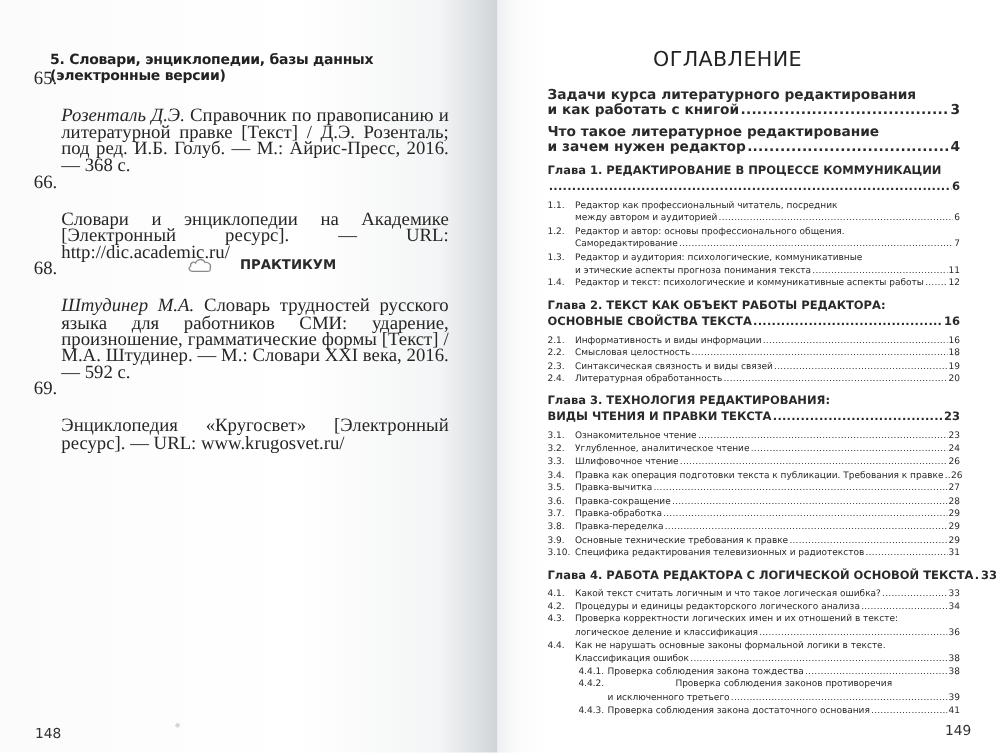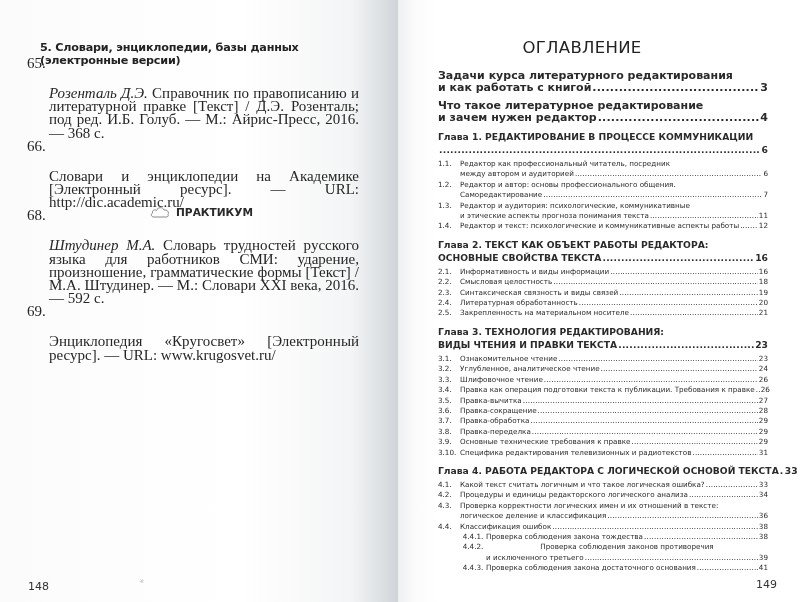--- a/index.html
+++ b/index.html
@@ -15,21 +15,21 @@
 
   
   .bib-heading { position: absolute; left: 40px; top: 41px; width: 330px;
     font-family: "DejaVu Sans", sans-serif; font-weight: bold; font-size: 11.2px; letter-spacing: -0.2px; color: #222; }
   .bib-list { position: absolute; left: 27px; top: 57px; width: 332px; margin: 0; padding: 0; list-style: none;
     font-family: "Liberation Serif", serif; font-size: 15px; line-height: 13.2px; color: #262626; }
   .bib-item { display: flex; margin: 0; }
   .bib-num { width: 22px; flex: none; }
   .bib-text { flex: 1; text-align: justify; margin-top: 30px; }
   .bib-author { font-style: italic; }
-  .practicum { position: absolute; left: 150px; top: 206px; display: flex; align-items: center; gap: 6px;
+  .practicum { position: absolute; left: 150px; top: 206px; display: flex; align-items: center; gap: 22px;
     font-family: "DejaVu Sans", sans-serif; font-weight: bold; font-size: 10.6px; color: #2a2a2a; }
   .cloud-icon { width: 20px; height: 12px; display: inline-block; }
   .page-num-left { position: absolute; left: 28px; top: 580px;
     font-family: "DejaVu Sans", sans-serif; font-size: 11px; color: #333; }
   .smudge { position: absolute; left: 140px; top: 575px; font-family: "DejaVu Sans", sans-serif;
     font-size: 9px; color: #bbb; transform: rotate(20deg); }
 
   
   .toc-title { position: absolute; left: 400px; top: 38px; width: 364px; text-align: center;
     font-family: "DejaVu Sans", sans-serif; font-weight: normal; font-size: 16.5px; letter-spacing: 0.3px; color: #222; }
@@ -202,30 +202,20 @@
         <div class="toc-sub">
           <span class="num">2.4.</span>
           <div class="body">
             <div class="toc-line">
               <span class="toc-text">Литературная обработанность</span>
               <span class="toc-dots"></span>
               <span class="toc-page">20</span>
             </div>
           </div>
         </div>
-        <div class="toc-sub">
-          <span class="num">2.5.</span>
-          <div class="body">
-            <div class="toc-line">
-              <span class="toc-text">Закрепленность на материальном носителе</span>
-              <span class="toc-dots"></span>
-              <span class="toc-page">21</span>
-            </div>
-          </div>
-        </div>
       </div>
       <div class="toc-group">
         <div class="toc-chapter">
           <div>Глава 3. ТЕХНОЛОГИЯ РЕДАКТИРОВАНИЯ:</div>
           <div class="toc-line">
             <span class="toc-text">ВИДЫ ЧТЕНИЯ И ПРАВКИ ТЕКСТА</span>
             <span class="toc-dots"></span>
             <span class="toc-page">23</span>
           </div>
         </div>
@@ -365,20 +355,21 @@
             <div class="toc-line">
               <span class="toc-text">логическое деление и классификация</span>
               <span class="toc-dots"></span>
               <span class="toc-page">36</span>
             </div>
           </div>
         </div>
         <div class="toc-sub">
           <span class="num">4.4.</span>
           <div class="body">
+            <div>Как не нарушать основные законы формальной логики в тексте.</div>
             <div class="toc-line">
               <span class="toc-text">Классификация ошибок</span>
               <span class="toc-dots"></span>
               <span class="toc-page">38</span>
             </div>
           </div>
         </div>
         <div class="toc-subsub">
           <span class="num">4.4.1.</span>
           <div class="body">

